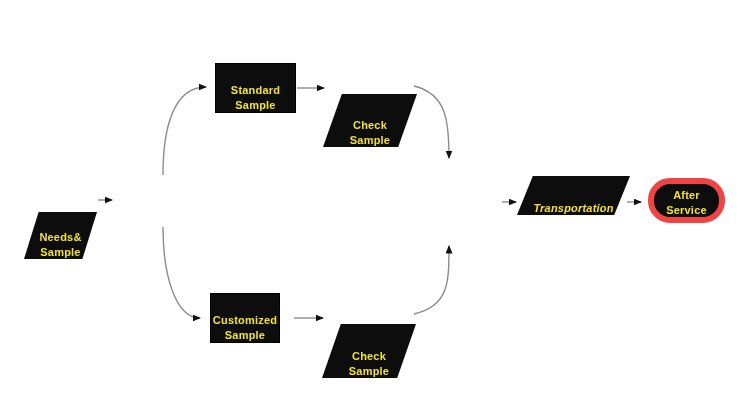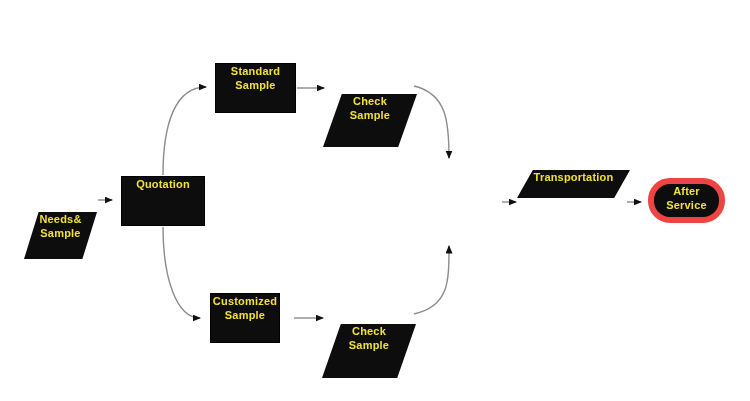--- a/index.html
+++ b/index.html
@@ -19,21 +19,21 @@
     position: absolute;
     left: 0;
     top: 0;
     width: 750px;
     height: 401px;
   }
   .node {
     position: absolute;
     background: #0d0d0d;
     display: flex;
-    align-items: flex-start;
+    align-items: flex-end;
     justify-content: center;
     box-sizing: border-box;
   }
   .node .node-label {
     color: #f2e135;
     font-size: 11px;
     font-weight: bold;
     line-height: 1.3;
     text-align: center;
     white-space: pre-line;
@@ -55,21 +55,21 @@
     border: 6px solid #ef4444;
   }
   
   #n-needs        { left: 24px;  top: 180px; width: 73px;  height: 47px; }
   #n-quotation    { left: 121px; top: 176px; width: 84px;  height: 50px; }
   #n-standard     { left: 215px; top: 63px;  width: 81px;  height: 50px; }
   #n-check-top    { left: 323px; top: 62px;  width: 94px;  height: 53px; }
   #n-customized   { left: 210px; top: 293px; width: 70px;  height: 50px; }
   #n-check-bottom { left: 322px; top: 292px; width: 94px;  height: 54px; }
   #n-diamond      { left: 398px; top: 167px; width: 103px; height: 71px; }
-  #n-transport    { left: 517px; top: 170px; width: 113px; height: 28px; }
+  #n-transport    { left: 517px; top: 176px; width: 113px; height: 39px; font-style: italic; }
   #n-after        { left: 648px; top: 178px; width: 77px;  height: 45px; }
 </style>
 </head>
 <body>
 
 <div class="canvas">
 
   <svg class="edges" viewBox="0 0 750 401" xmlns="http://www.w3.org/2000/svg">
     <defs>
       <marker id="arrow" markerWidth="9" markerHeight="8" refX="7.5" refY="3.5" orient="auto" markerUnits="userSpaceOnUse">
@@ -87,23 +87,20 @@
       <path d="M 502 202 L 516 202" marker-end="url(#arrow)"></path>
       <path d="M 627 202 L 641 202" marker-end="url(#arrow)"></path>
     </g>
   </svg>
 
   <div class="node para" id="n-needs">
     <span class="node-label">Needs&amp;
 Sample</span>
   </div>
 
-  <div class="node rect" id="n-quotation">
-    <span class="node-label">Quotation</span>
-  </div>
 
   <div class="node rect" id="n-standard">
     <span class="node-label">Standard
 Sample</span>
   </div>
 
   <div class="node para" id="n-check-top">
     <span class="node-label">Check
 Sample</span>
   </div>

